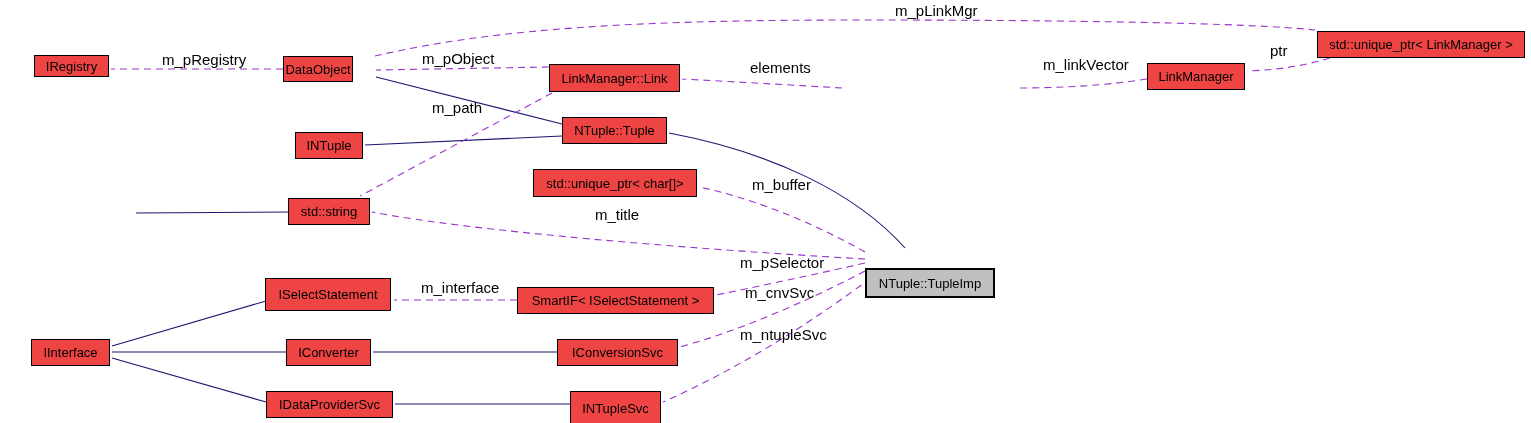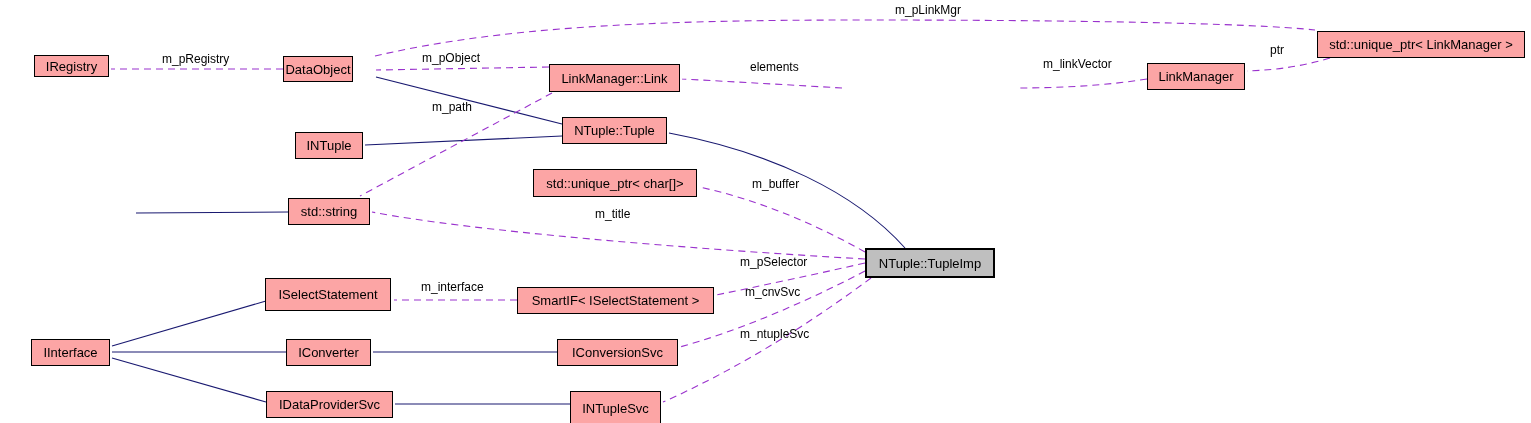--- a/index.html
+++ b/index.html
@@ -17,37 +17,38 @@
     left: 0; top: 0;
     width: 1531px; height: 423px;
   }
   .edge-layer path { fill: none; stroke-width: 1.1; }
   .edge-layer path.inh { stroke: #191970; }
   .edge-layer path.use { stroke: #9a32cd; stroke-dasharray: 7 5; }
   .node {
     position: absolute;
     box-sizing: border-box;
     border: 1px solid #000000;
-    background: #fca5a5;
+    background: #ef4444;
     display: flex;
     align-items: center;
     justify-content: center;
     text-align: center;
     font-size: 13px;
     line-height: 19px;
     white-space: pre-line;
     cursor: pointer;
   }
   .node.hl {
     background: #bfbfbf;
     border-width: 2px;
+    margin-top: 20px;
   }
   .edge-label {
     position: absolute;
-    font-size: 12px;
+    font-size: 15px;
     line-height: 15px;
     white-space: nowrap;
   }
 </style>
 </head>
 <body>
 
 <div class="diagram">
 
   <svg class="edge-layer" width="1531" height="423" viewBox="0 0 1531 423" xmlns="http://www.w3.org/2000/svg">

